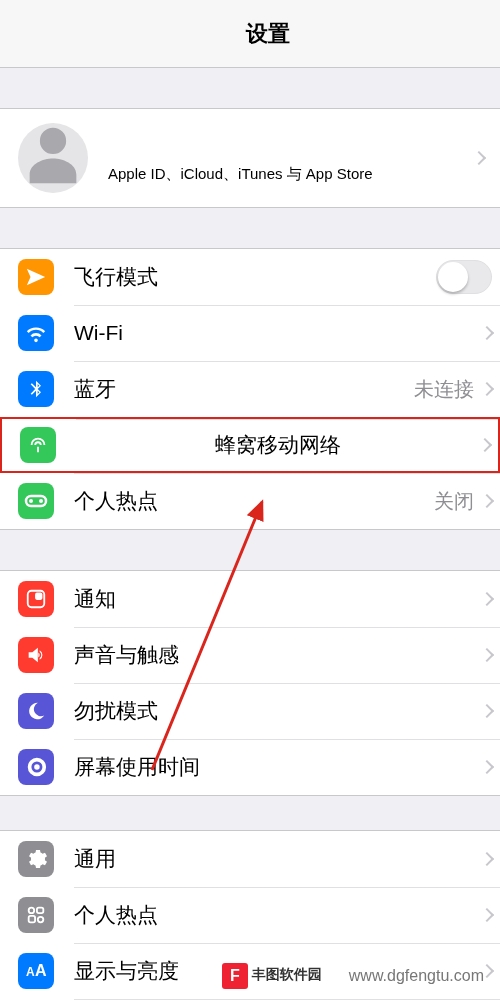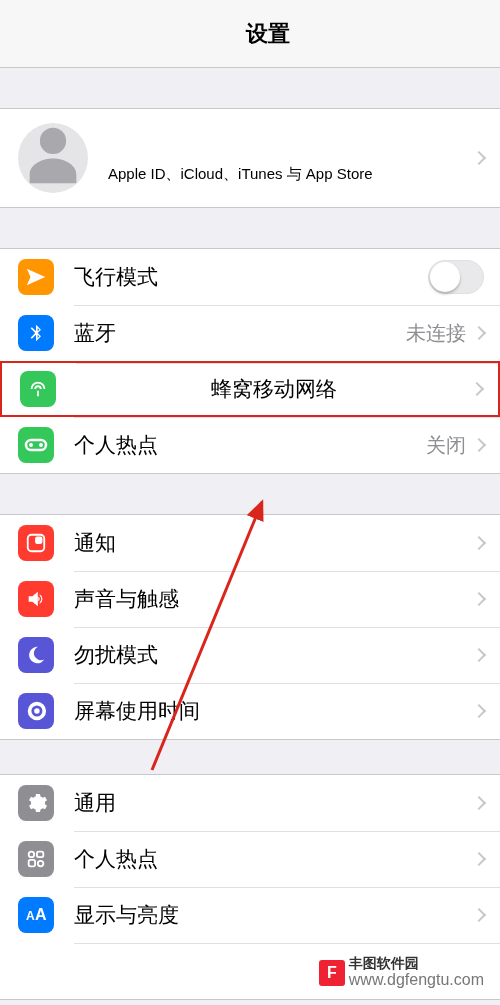--- a/index.html
+++ b/index.html
@@ -26,21 +26,21 @@
   .spacer-sm { height: 34px; }
   .group {
     background: #fff;
     border-top: 1px solid #c8c7cc;
     border-bottom: 1px solid #c8c7cc;
   }
   .row {
     min-height: 56px;
     display: flex;
     align-items: center;
-    padding: 0 16px 0 18px;
+    padding: 0 8px 0 18px;
     position: relative;
   }
   .row + .row::before {
     content: "";
     position: absolute;
     left: 74px; right: 0; top: 0;
     height: 1px;
     background: #e0e0e3;
   }
   .icon-box {
@@ -94,21 +94,21 @@
     position: absolute; right: 16px; bottom: 16px;
     display: flex; align-items: center; gap: 4px;
     font-size: 14px; color: #777;
     background: rgba(255,255,255,.6);
   }
   .wm-logo {
     width:26px; height:26px; background:#e23; border-radius:3px;
     color:#fff; font-weight:bold; font-size:16px;
     display:flex; align-items:center; justify-content:center;
   }
-  .wm-text { display:flex; flex-direction:column; line-height:1.1; }
+  .wm-text { display:flex; line-height:1.1;gap:27px; }
   .wm-text span:first-child { font-size:14px; font-weight:600; color:#333;}
   .wm-text span:last-child { font-size:16px; letter-spacing:0;}
   
   .c-orange{background:#ff9500;} .c-blue{background:#007aff;}
   .c-blue2{background:#007aff;} .c-green{background:#34c759;}
   .c-green2{background:#34c759;} .c-red{background:#ff3b30;}
   .c-red2{background:#ff3b30;} .c-purple{background:#5856d6;}
   .c-indigo{background:#5856d6;} .c-gray{background:#8e8e93;}
   .c-gray2{background:#8e8e93;} .c-bluea{background:#007aff;}
 </style>
@@ -142,20 +142,30 @@
   <div class="row">
     <div class="icon-box c-orange">
       <svg width="22" height="22" viewBox="0 0 24 24">
           <path fill="#fff" d="M22 12 2 3l4 9-4 9 20-9Z"></path>
         </svg>
     </div>
     <div class="label">飞行模式</div>
     <div class="switch"></div>
   </div>
   <div class="row">
+    <div class="icon-box c-blue">
+      <svg width="22" height="22" viewBox="0 0 24 24">
+          <path fill="#fff" d="M12 18a2 2 0 1 0 2 2 2 2 0 0 0-2-2Zm0-6a8 8 0 0 0-6 2.7l2 2A5 5 0 0 1 12 15a5 5 0 0 1 4 1.7l2-2A8 8 0 0 0 12 12Zm0-6A14 14 0 0 0 2 10l2 2a11 11 0 0 1 16 0l2-2A14 14 0 0 0 12 6Z"></path>
+        </svg>
+    </div>
+    <div class="label">Wi-Fi</div>
+    <div class="detail"></div>
+    <div class="chevron"></div>
+  </div>
+  <div class="row">
     <div class="icon-box c-blue2">
       <svg width="20" height="22" viewBox="0 0 24 24">
           <path fill="#fff" d="M12 2v8L7 5 5.6 6.4 11 12l-5.4 5.6L7 19l5-5v8l6-6-4-4 4-4-6-6Zm2 4 2 2-2 2V6Zm0 8 2 2-2 2v-4Z"></path>
         </svg>
     </div>
     <div class="label">蓝牙</div>
     <div class="detail">未连接</div>
     <div class="chevron"></div>
   </div>
   <div class="row highlight">

